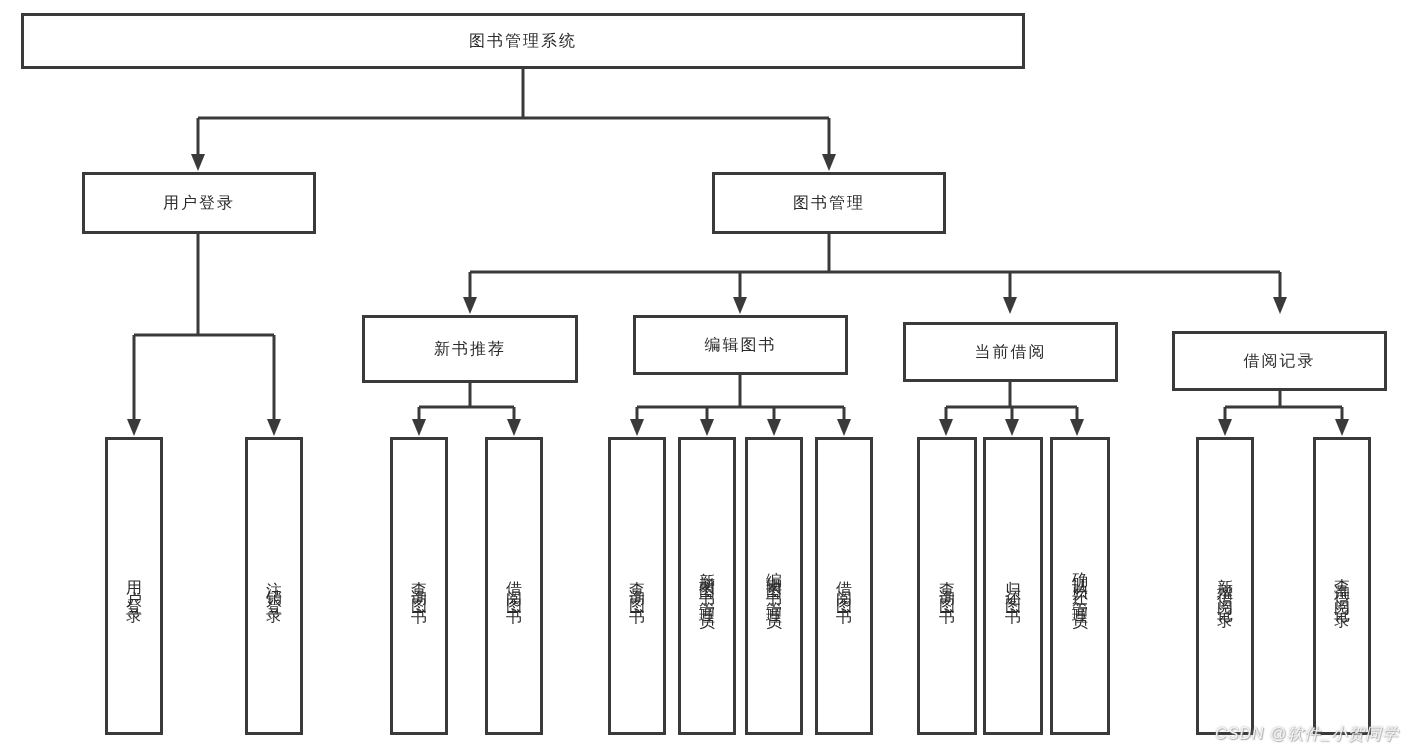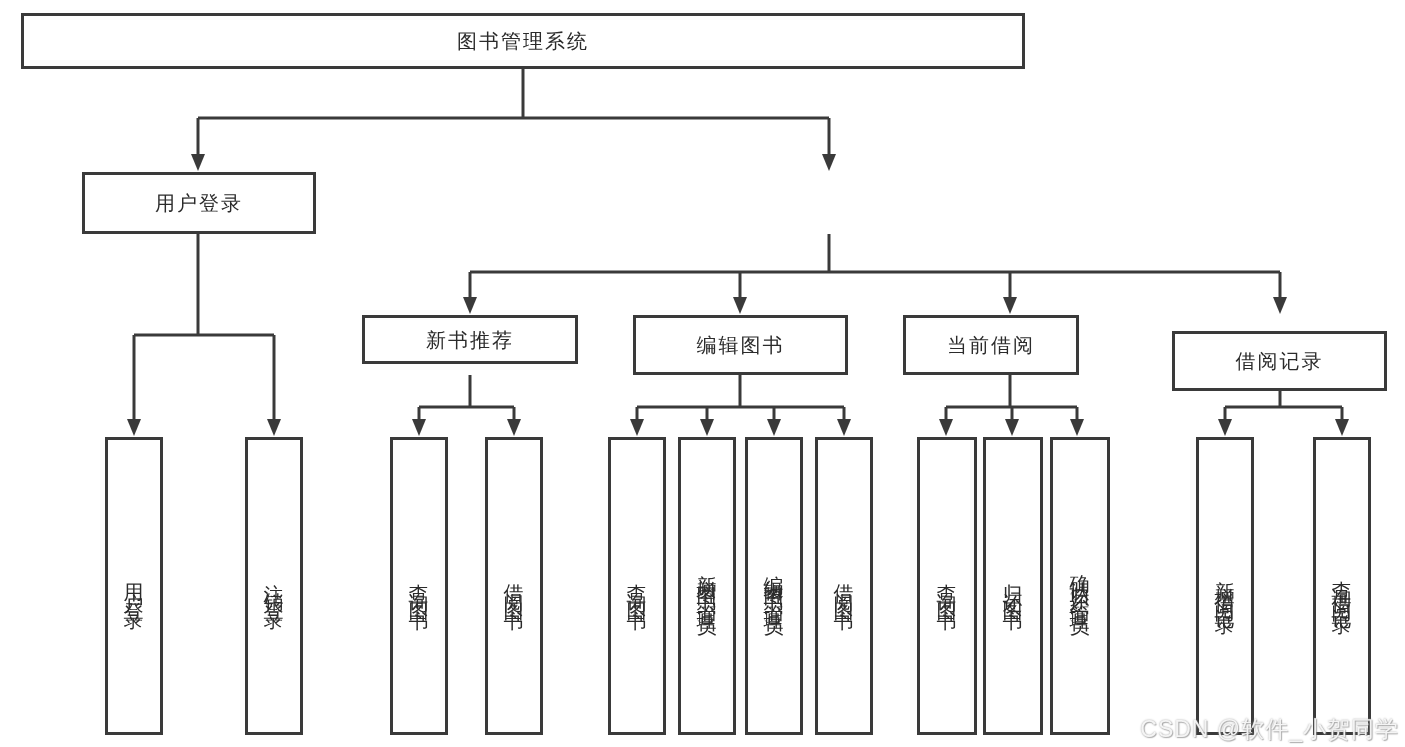--- a/index.html
+++ b/index.html
@@ -24,40 +24,41 @@
   }
   .node{
     position:absolute;
     box-sizing:border-box;
     border:3px solid var(--line);
     background:var(--fill);
     color:var(--text);
     display:flex;
     align-items:center;
     justify-content:center;
-    font-size:20px;
+    font-size:16px;
     letter-spacing:2px;
     text-align:center;
     line-height:1.2;
   }
   .node.v{
     writing-mode:vertical-lr;
     text-orientation:mixed;
     letter-spacing:9px;
     line-height:1;
   }
   #watermark{
     position:absolute;
     right:6px;
     bottom:2px;
-    font-size:23px;
+    font-size:16px;
     color:rgba(248,248,248,0.95);
     text-shadow:0 0 2px rgba(150,150,150,0.9), 1px 1px 1px rgba(120,120,120,0.55);
     letter-spacing:1px;
     white-space:nowrap;
+    font-style:italic;
   }
 </style>
 </head>
 <body>
 
 <div id="stage">
 
   <svg id="connectors" viewBox="0 0 1405 747">
       <line x1="523" y1="69" x2="523" y2="118" stroke="#3a3a3a" stroke-width="3"></line>
       <line x1="198" y1="118" x2="829" y2="118" stroke="#3a3a3a" stroke-width="3"></line>
@@ -109,24 +110,25 @@
       <polygon points="1070,419 1084,419 1077,436" fill="#3a3a3a"></polygon>
       <line x1="1225" y1="407" x2="1225" y2="422" stroke="#3a3a3a" stroke-width="3"></line>
       <polygon points="1218,419 1232,419 1225,436" fill="#3a3a3a"></polygon>
       <line x1="1342" y1="407" x2="1342" y2="422" stroke="#3a3a3a" stroke-width="3"></line>
       <polygon points="1335,419 1349,419 1342,436" fill="#3a3a3a"></polygon>
     </svg>
 
   <div class="node" style="left:21px;top:13px;width:1004px;height:56px">图书管理系统</div>
 
   <div class="node" style="left:82px;top:172px;width:234px;height:62px">用户登录</div>
+  <div class="node" style="left:712px;top:172px;width:234px;height:62px">图书管理</div>
 
-  <div class="node" style="left:362px;top:315px;width:216px;height:49px">新书推荐</div>
+  <div class="node" style="left:362px;top:315px;width:216px;height:68px">新书推荐</div>
   <div class="node" style="left:633px;top:315px;width:215px;height:60px">编辑图书</div>
-  <div class="node" style="left:903px;top:315px;width:176px;height:60px">当前借阅</div>
+  <div class="node" style="left:903px;top:322px;width:215px;height:60px">当前借阅</div>
   <div class="node" style="left:1172px;top:331px;width:215px;height:60px">借阅记录</div>
 
   <div class="node v" style="left:105px;top:437px;width:58px;height:298px">用户登录</div>
   <div class="node v" style="left:245px;top:437px;width:58px;height:298px">注销登录</div>
 
   <div class="node v" style="left:390px;top:437px;width:58px;height:298px">查询图书</div>
   <div class="node v" style="left:485px;top:437px;width:58px;height:298px">借阅图书</div>
 
   <div class="node v" style="left:608px;top:437px;width:58px;height:298px">查询图书</div>
   <div class="node v" style="left:678px;top:437px;width:58px;height:298px;letter-spacing:6px">新增图书（管理员）</div>

